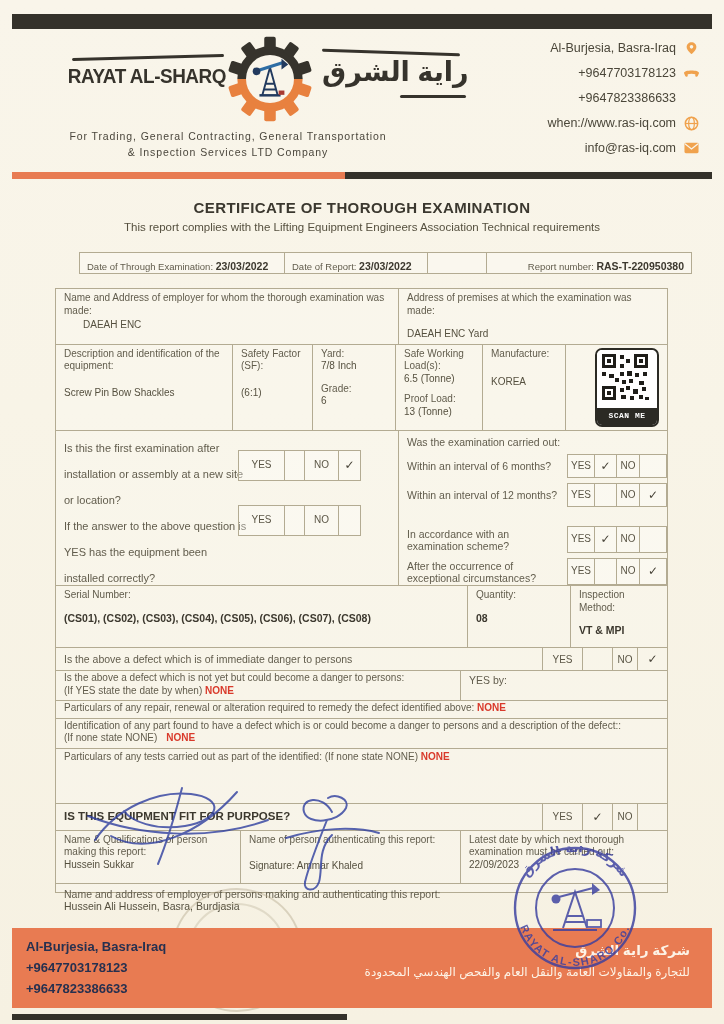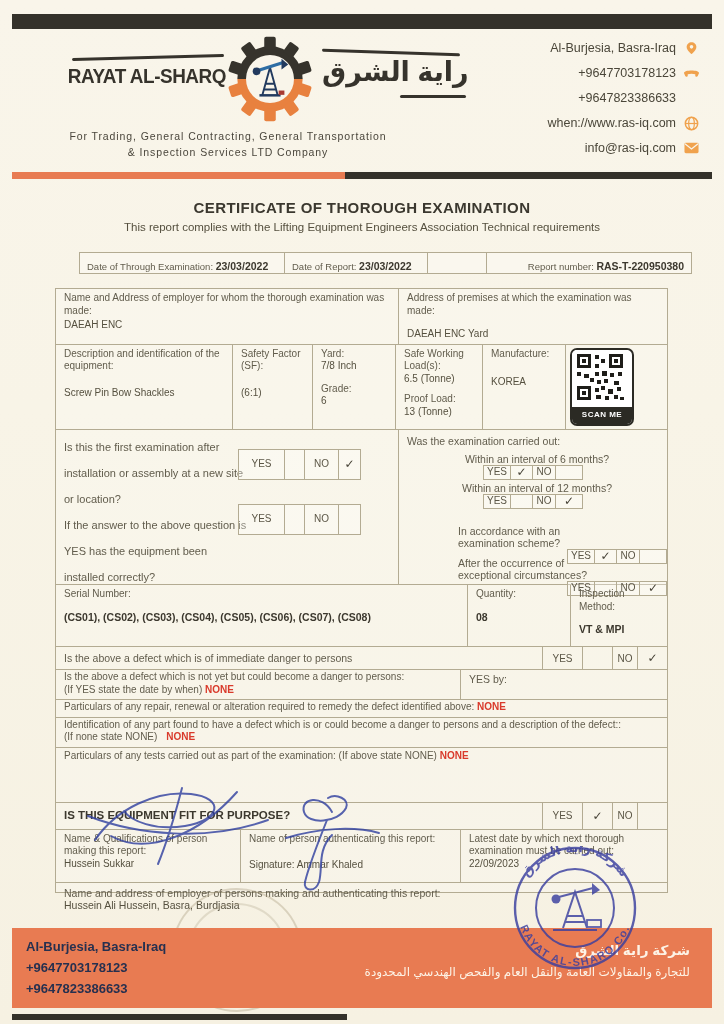--- a/index.html
+++ b/index.html
@@ -37,31 +37,31 @@
   .v{color:#55503f;}
   .red{color:var(--red);font-weight:bold;}
   
   .ynbox{display:flex;border:1px solid var(--line);box-sizing:border-box;background:rgba(255,255,255,.3);}
   .yncell{box-sizing:border-box;border-right:1px solid var(--line);display:flex;align-items:center;justify-content:center;font-size:10px;color:#5b5646;}
   .yncell:last-child{border-right:none;}
   .tick{font-size:12px;font-weight:bold;color:#454136;}
   
   .qtext{position:absolute;left:8px;top:4px;width:185px;font-size:11px;line-height:26px;color:var(--ink);}
   .qline{display:block;white-space:nowrap;}
-  .rq-row{display:flex;align-items:center;flex-direction:column;}
+  .rq-row{display:flex;align-items:center;}
   .rq-label{flex:1;padding-left:8px;font-size:10.5px;line-height:12px;color:var(--ink);}
   
   .footer-bar{left:12px;top:928px;width:700px;height:80px;background:var(--orange);}
   .footer-left{position:absolute;left:14px;top:8px;font-size:13px;font-weight:bold;color:#26304f;line-height:21px;}
   .footer-right{position:absolute;right:22px;top:14px;text-align:right;color:#fdf3e6;direction:rtl;}
   .footer-right .l1{font-size:13.5px;font-weight:bold;}
   .footer-right .l2{font-size:12px;margin-top:7px;}
   .stamp-emboss{position:absolute;border:2px solid rgba(170,158,130,.38);border-radius:50%;}
   .sig-svg,.stamp-svg{position:absolute;pointer-events:none;}
-  .qr-wrap{display:flex;align-items:center;justify-content:flex-start;height:100%;padding-right:4px;}
+  .qr-wrap{display:flex;align-items:center;justify-content:flex-end;height:100%;padding-right:4px;font-family:Liberation Mono, monospace;}
   .qr-frame{width:60px;border:2px solid #2b2a24;border-radius:7px;background:#fff;overflow:hidden;}
   .qr-label{background:#2b2a24;color:#fff;font-size:8px;font-weight:bold;text-align:center;letter-spacing:.5px;padding:2px 0;}
 </style>
 </head>
 <body>
 
 <div id="page">
 
   <div class="abs bar" style="left:12px;top:14px;width:700px;height:15px;"></div>
 
@@ -171,21 +171,21 @@
       <span class="lbl">Report number:</span>
       <span class="val">RAS-T-220950380</span>
     </div>
   </div>
 
   <div class="abs table">
 
     <div class="trow" style="flex:0 0 48px;">
       <div class="tcell" style="width:343px;">
         <span class="lbl">Name and Address of employer for whom the thorough examination was made:</span>
-        <div class="v" style="margin-top:2px;">DAEAH ENC</div>
+        <div class="v" style="margin-top:2px;margin-left:19px;">DAEAH ENC</div>
       </div>
       <div class="tcell" style="flex:1;">
         <span class="lbl">Address of premises at which the examination was made:</span>
         <div class="v" style="margin-top:11px;">DAEAH ENC Yard</div>
       </div>
     </div>
 
     <div class="trow" style="flex:0 0 85px;">
       <div class="tcell" style="width:177px;">
         <span class="lbl">Description and identification of the equipment:</span>
@@ -369,21 +369,21 @@
         <div class="lbl" style="white-space:nowrap;">Identification of any part found to have a defect which is or could become a danger to persons and a description of the defect::</div>
         <div>
           <span class="lbl">(If none state NONE)</span>
           <span class="red" style="margin-left:6px;">NONE</span>
         </div>
       </div>
     </div>
 
     <div class="trow" style="flex:0 0 55px;">
       <div class="tcell" style="flex:1;padding-top:2px;white-space:nowrap;">
-        <span class="lbl">Particulars of any tests carried out as part of the examination: (If above state NONE)</span>
+        <span class="lbl">Particulars of any tests carried out as part of the identified: (If none state NONE)</span>
         <span class="red">NONE</span>
       </div>
     </div>
 
     <div class="trow" style="flex:0 0 27px;">
       <div class="tcell" style="width:487px;display:flex;align-items:center;">
         <span style="font-size:11.5px;font-weight:bold;color:var(--ink-dark);">IS THIS EQUIPMENT FIT FOR PURPOSE?</span>
       </div>
       <div class="yncell" style="width:40px;border-right:1px solid var(--line);">YES</div>
       <div class="yncell tick" style="width:30px;border-right:1px solid var(--line);">✓</div>

